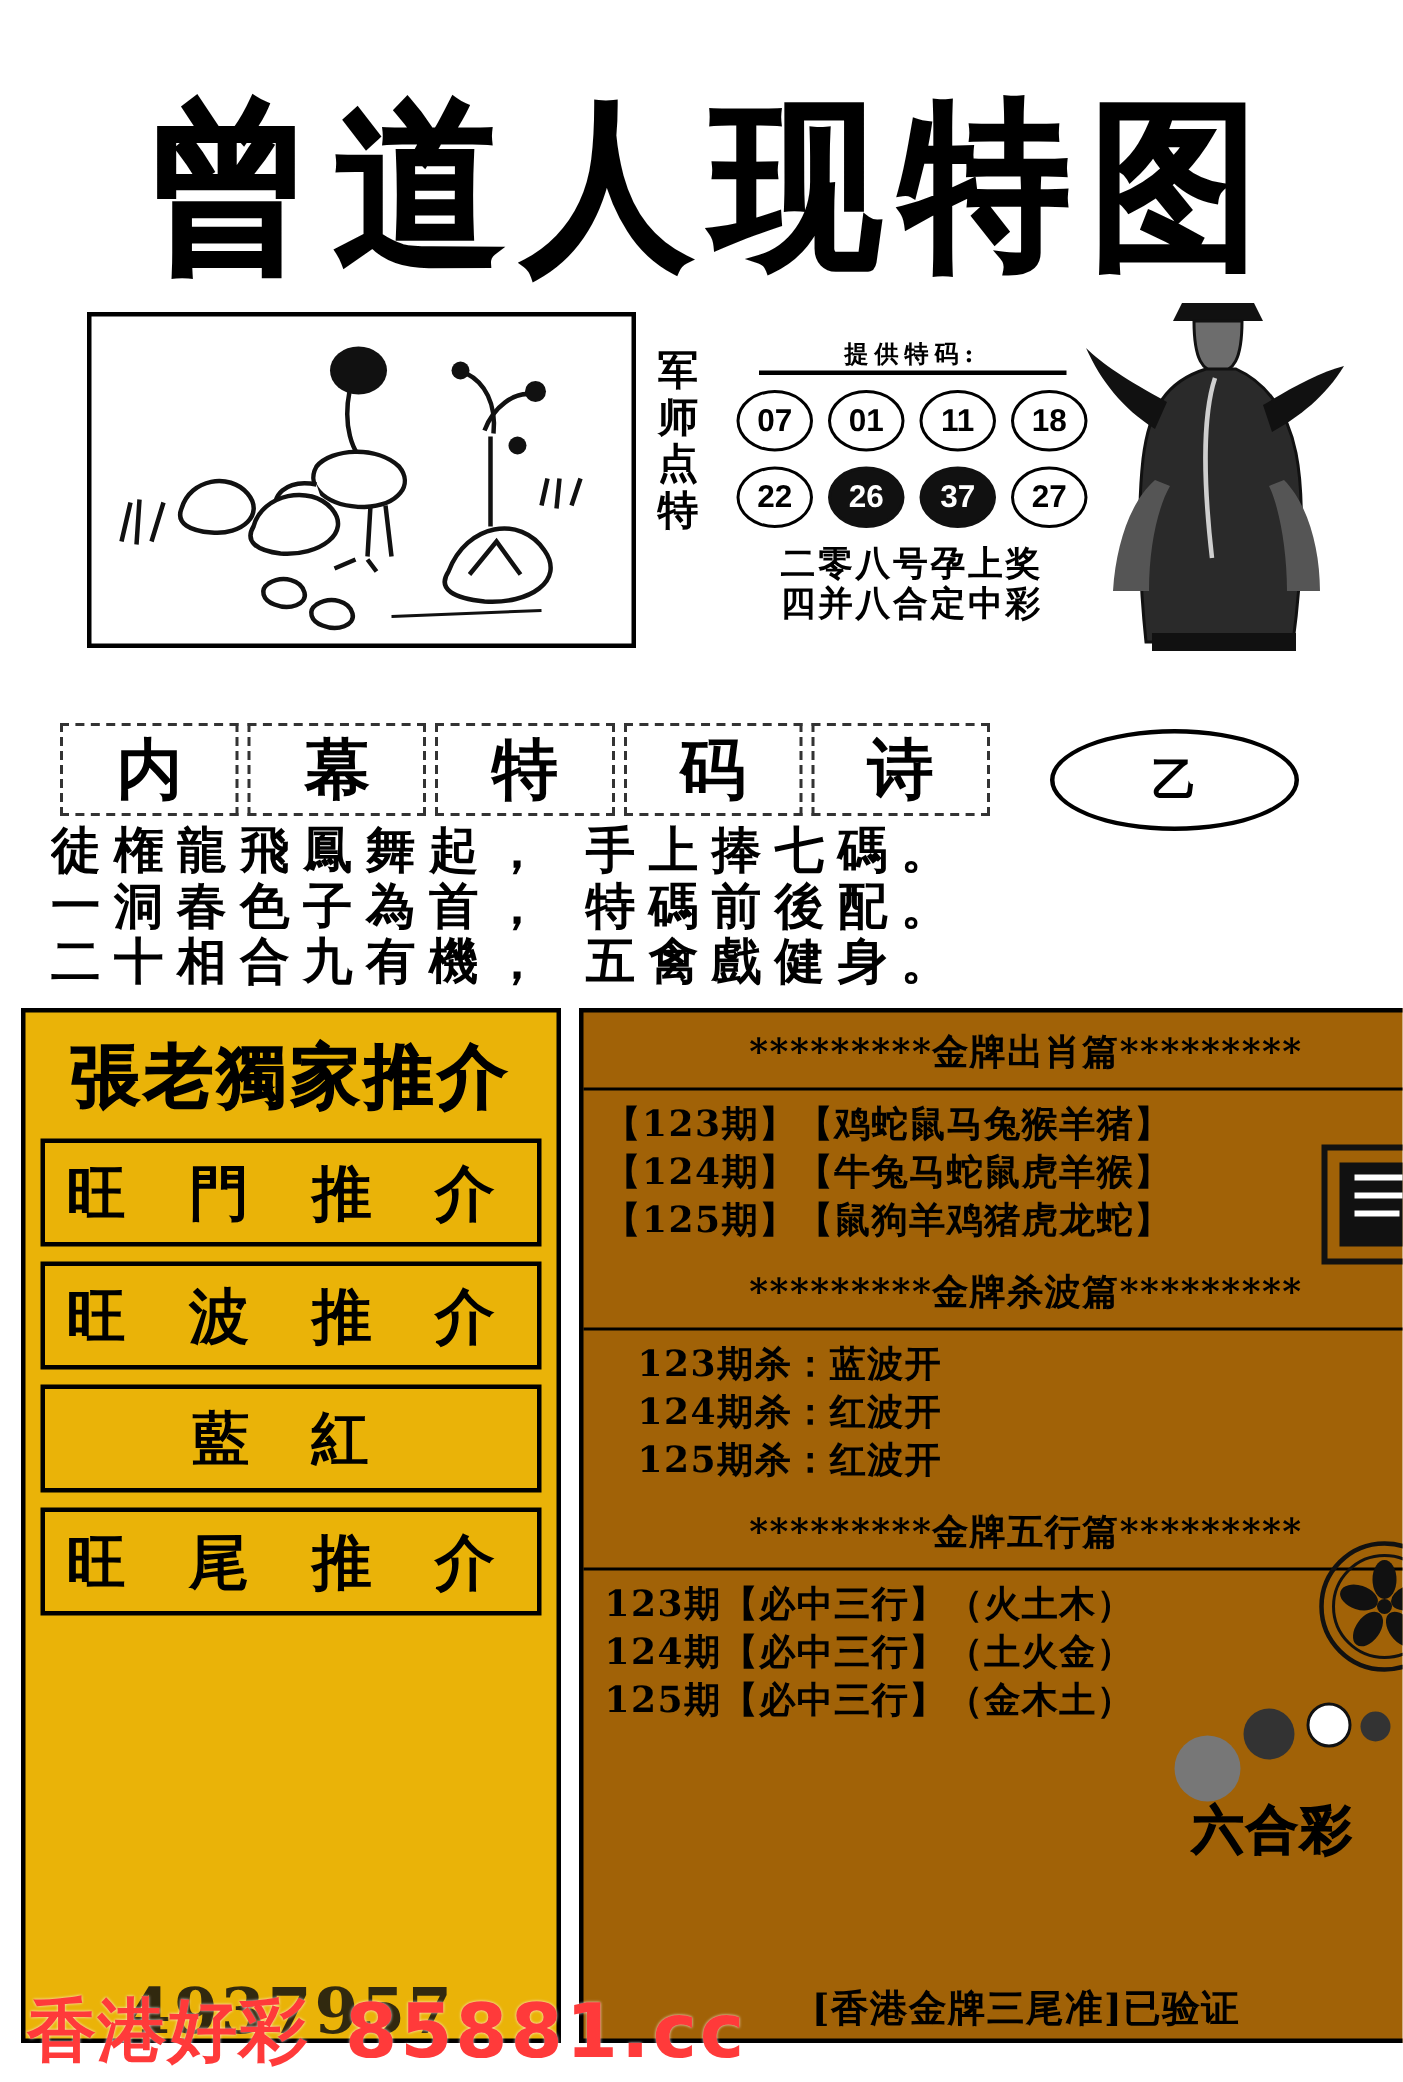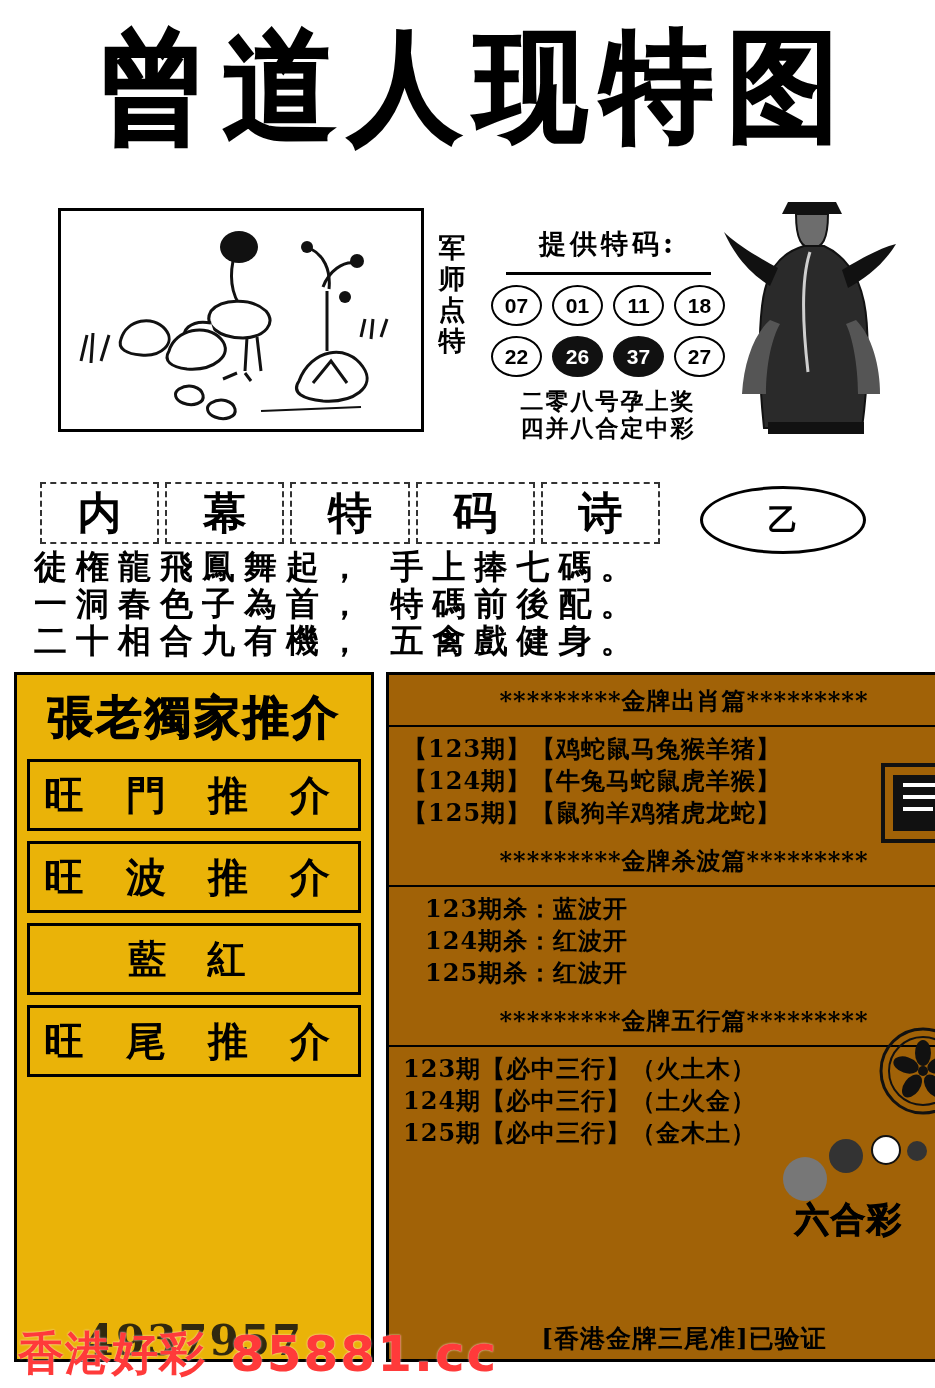--- a/index.html
+++ b/index.html
@@ -5,21 +5,21 @@
   html,body{margin:0;padding:0;background:#ffffff;}
   body{
     width:935px;height:1388px;position:relative;overflow:hidden;
     font-family:"DejaVu Sans","Liberation Sans",sans-serif;color:#000;
   }
   .page{position:absolute;inset:0;}
 
   
   .masthead{
     position:absolute;left:50px;top:30px;width:850px;height:150px;
-    display:flex;align-items:flex-start;justify-content:center;
+    display:flex;align-items:flex-end;justify-content:center;
   }
   .masthead .title{
     font-family:"DejaVu Serif","Liberation Serif",serif;
     font-weight:bold;font-size:112px;letter-spacing:14px;
     white-space:nowrap;line-height:1;
     -webkit-text-stroke:2px #000;
     transform:scaleY(1.08);
   }
 
   
@@ -32,22 +32,22 @@
   .sidecap{
     position:absolute;left:432px;top:232px;width:40px;height:185px;
     font-family:"DejaVu Serif","Liberation Serif",serif;
     font-weight:bold;font-size:27px;line-height:31px;text-align:center;
   }
 
   
   .numpanel{position:absolute;left:488px;top:226px;width:240px;height:200px;}
   .numpanel .hdr{
     font-family:"DejaVu Serif","Liberation Serif",serif;
-    font-weight:bold;font-size:27px;letter-spacing:4px;text-align:center;
-    border-bottom:3px solid #000;padding-bottom:10px;width:205px;margin:0 auto;
+    font-weight:bold;font-size:16px;letter-spacing:4px;text-align:center;
+    border-bottom:3px solid #000;padding-bottom:0;width:205px;margin:0 auto;
   }
   .ballrow{display:flex;gap:10px;justify-content:center;margin-top:10px;}
   .ball{
     width:47px;height:37px;border-radius:50%;border:2px solid #000;
     display:flex;align-items:center;justify-content:center;
     font-family:Liberation Sans, sans-serif;
     font-weight:bold;font-size:21px;background:#fff;color:#000;
   }
   .ball.dark{background:#111;color:#fff;border-color:#111;}
   .couplet{

